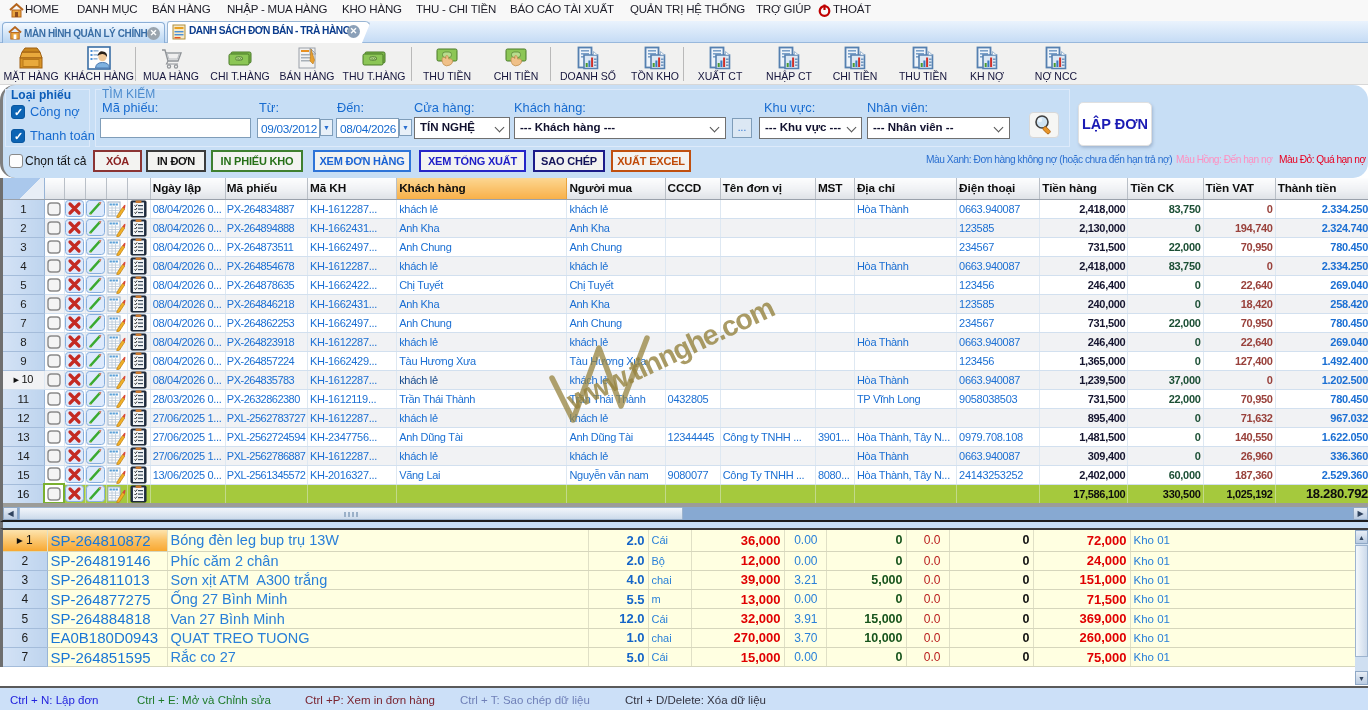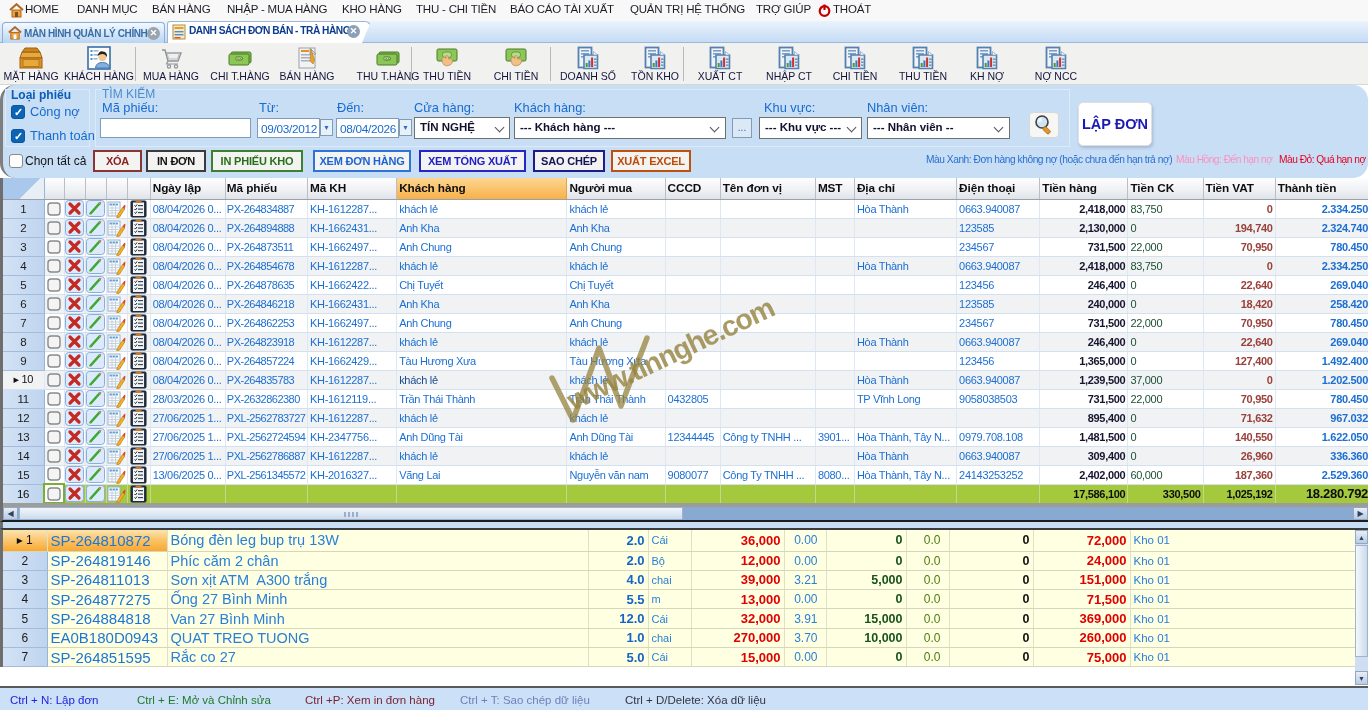--- a/index.html
+++ b/index.html
@@ -63,21 +63,21 @@
  border-right:1px solid #dee8f2;border-bottom:1px solid #d2e0ef;height:19px;}
 #mt tr.hd td{background:linear-gradient(#fdfdfe,#eef0f3 60%,#dfe2e7);
  border-right:1px solid #b9bfc7;border-bottom:1px solid #9aa1ab;
  color:#0e0e0e;font-weight:bold;font-size:11.8px;letter-spacing:-0.1px;height:21px;}
 #mt td.rh{background:linear-gradient(90deg,#d3e2f5,#bed4ee);border-right:1px solid #98b4d6;
  border-bottom:1px solid #a4bcda;color:#1c1c1c;text-align:center;font-size:11.5px;}
 #mt tr.even td{background:#f1f2f4;}
 #mt tr.even td.rh{background:linear-gradient(90deg,#d3e2f5,#bed4ee);}
 .bl{color:#1b6fd3;}
 .mny{color:#15152f;font-weight:bold;text-align:right;font-size:11.5px;}
-.ck{color:#1c4f35;font-weight:normal;text-align:left;font-size:11.5px;}
+.ck{color:#1c4f35;font-weight:bold;text-align:right;font-size:11.5px;}
 .vat{color:#99413b;font-weight:bold;text-align:right;font-size:11.5px;}
 .tt{color:#1b6fd3;font-weight:bold;text-align:right;font-size:12px;}
 #mt td.sel{background:linear-gradient(#fde4ae,#fbc46a 45%,#f8a831);color:#174a8c;}
 #mt td.selrh{background:linear-gradient(#fde4ae,#f8a831);text-align:center;color:#111;}
 #mt tr.tot td{background:#a5c93d;border-right:1px solid #c2d98a;border-bottom:none;color:#0d0d0d;font-weight:bold;}
 #mt tr.tot td.rh{background:linear-gradient(90deg,#d3e2f5,#bed4ee);}
 .icell{text-align:center;padding:0 !important;}
 #mt td:nth-child(8){letter-spacing:-0.5px;padding:0 1px;}
 #mt tr.tot td.rh{font-weight:normal;}
 
@@ -101,21 +101,21 @@
 #bt td.rh{background:linear-gradient(90deg,#d3e2f5,#bed4ee);border-right:1px solid #98b4d6;
  border-bottom:1px solid #a4bcda;color:#1c1c1c;text-align:center;font-size:12px;}
 #bt tr.r1 td{height:21px;}
 .mh{color:#1b77d6;font-size:15px;}
 .tn{color:#2a80d8;font-size:14.5px;}
 .sl{color:#1464c8;font-weight:bold;font-size:13px;text-align:right;}
 .dv{color:#2a80d8;font-size:11px;}
 .dg{color:#e00000;font-weight:bold;font-size:13px;text-align:right;}
 .pck{color:#2a80d8;font-size:12px;text-align:right;padding-right:8px !important;}
 .tck{color:#17541c;font-weight:bold;font-size:12.5px;text-align:right;}
-.pvat{color:#4d7c0f;font-size:12px;text-align:right;padding-right:8px !important;}
+.pvat{color:#b91c1c;font-size:12px;text-align:right;padding-right:8px !important;}
 .tvat{color:#111;font-weight:bold;font-size:12.5px;text-align:right;}
 .ttt{color:#e00000;font-weight:bold;font-size:13px;text-align:right;}
 .kho{color:#2a80d8;font-size:11.5px;}
 #bt td.sel1{background:linear-gradient(#fde4ae,#fbc46a 45%,#f8a831);}
 #bt td.selrh{background:linear-gradient(#fde4ae,#f8a831);text-align:center;color:#111;font-size:12px;}
 #vscroll{left:1355px;top:530px;width:13px;height:155px;background:#cfdff1;}
 
 #statusbar{left:0;top:686px;width:1368px;height:24px;background:#cce0f8;border-top:2px solid #5a5a5a;}
 #statusbar span{position:absolute;top:6px;font-size:11.5px;white-space:nowrap;}
 
@@ -215,21 +215,21 @@
           <rect x="4" y="2" width="16" height="20" fill="#f2f2f2" stroke="#9aa0a8"></rect>
           <rect x="6" y="4" width="8" height="2" fill="#e89020"></rect>
           <rect x="6" y="8" width="12" height="1.5" fill="#a8b0b8"></rect>
           <rect x="6" y="11" width="12" height="1.5" fill="#a8b0b8"></rect>
           <rect x="6" y="14" width="9" height="1.5" fill="#a8b0b8"></rect>
           <path d="M15 2 L21 8 L15 8 Z" fill="#d8dce0" stroke="#9aa0a8"></path>
           <path d="M16 3 L19.5 14 L18 18 L15 15 Z" fill="#e8a030" stroke="#b87818" stroke-width="0.6"></path>
         </svg>
         <span class="lbl">BÁN HÀNG</span>
       </div>
-<div class="tbtn" style="left:348px;width:80px">
+<div class="tbtn" style="left:334px;width:80px">
         <svg width="26" height="22" viewBox="0 0 26 22" class="abs" style="left:50%;top:3px;transform:translateX(-50%)">
           <rect x="4" y="4" width="20" height="11" rx="1.5" fill="#7ab648" stroke="#4a7a28"></rect>
           <rect x="2" y="6" width="20" height="11" rx="1.5" fill="#8cc656" stroke="#4a7a28"></rect>
           <rect x="8.5" y="8.5" width="7" height="4" rx="2" fill="#b8dc8c" stroke="#5a8a38" stroke-width="0.8"></rect>
           <text x="9.5" y="12.2" font-size="3.5" fill="#2a5a14">500</text>
         </svg>
         <span class="lbl">THU T.HÀNG</span>
       </div>
 <div class="tbtn" style="left:407px;width:80px">
         <svg width="26" height="24" viewBox="0 0 26 24" class="abs" style="left:50%;top:1px;transform:translateX(-50%)">

